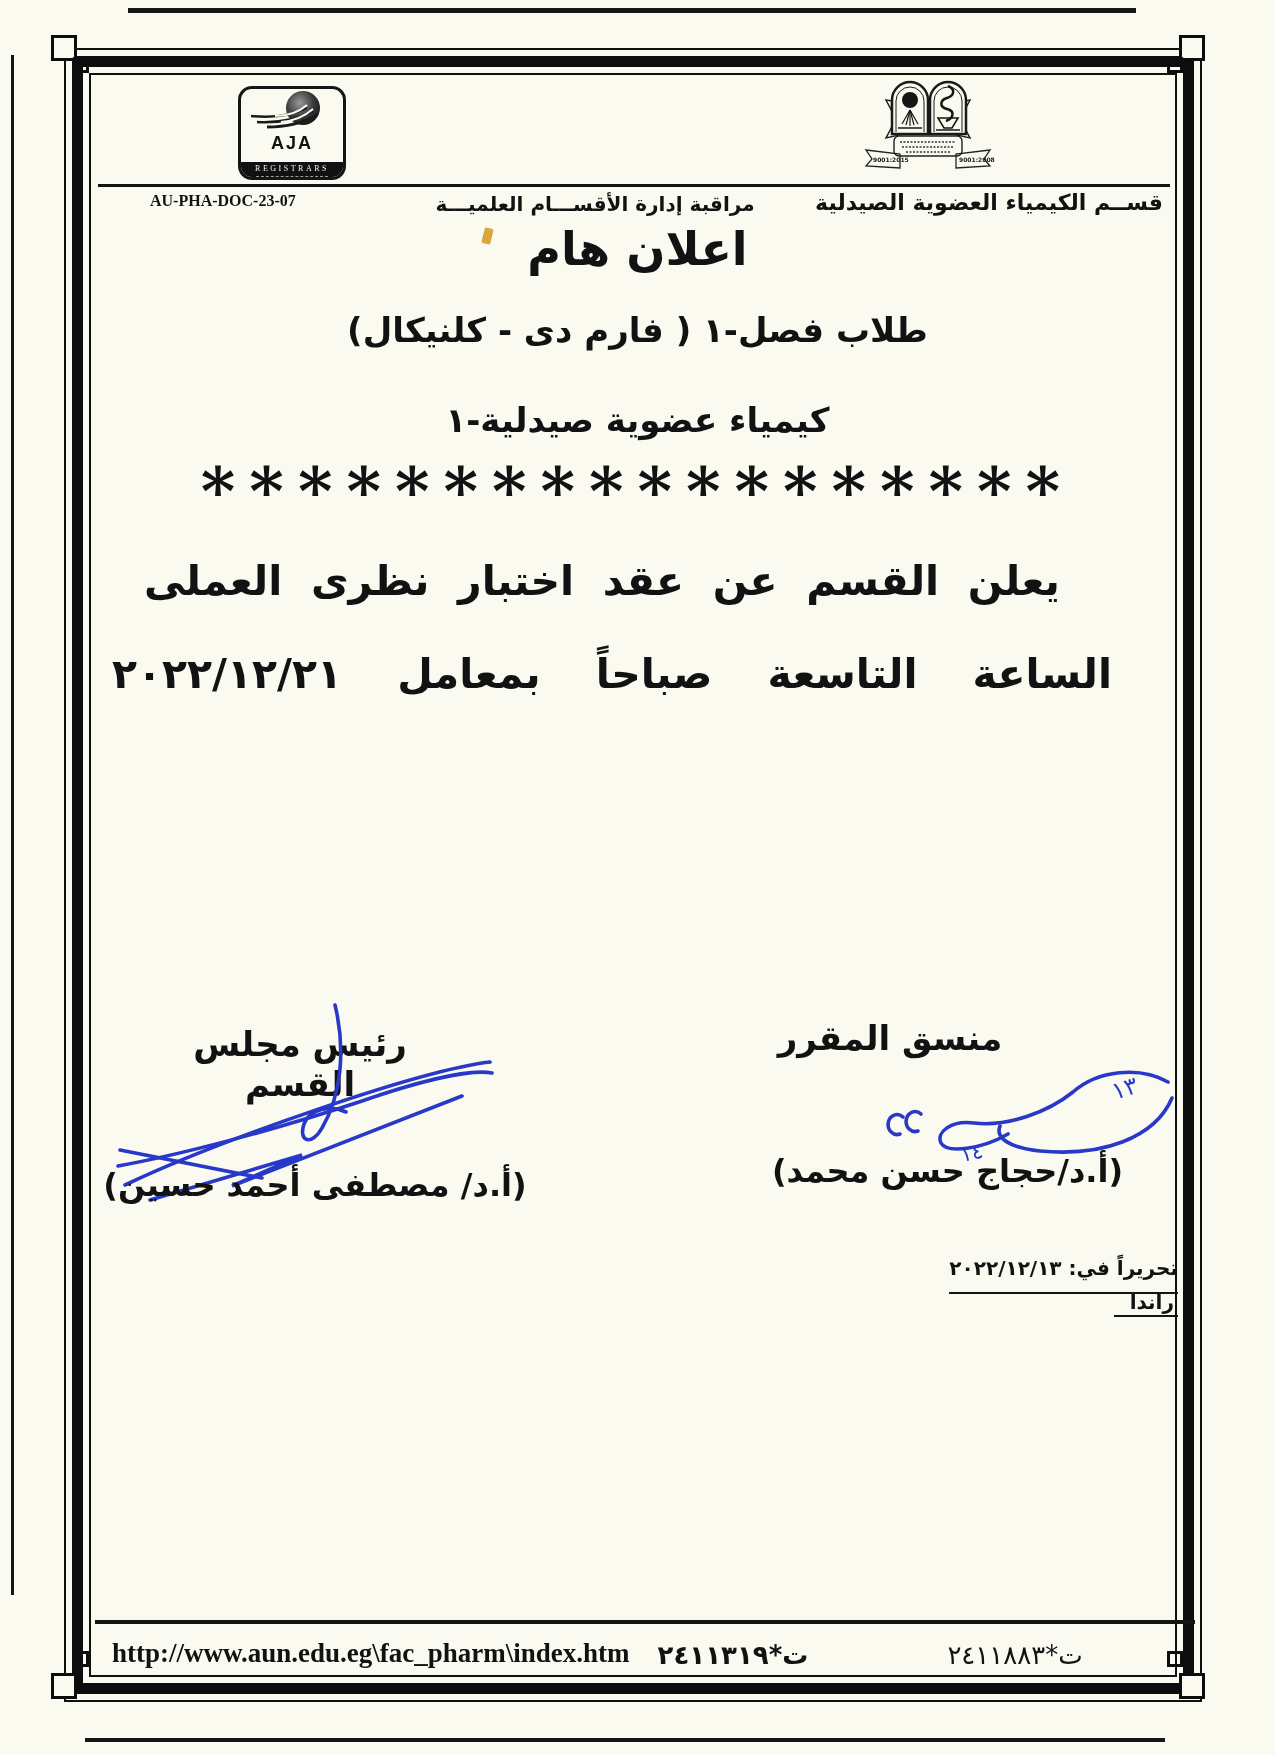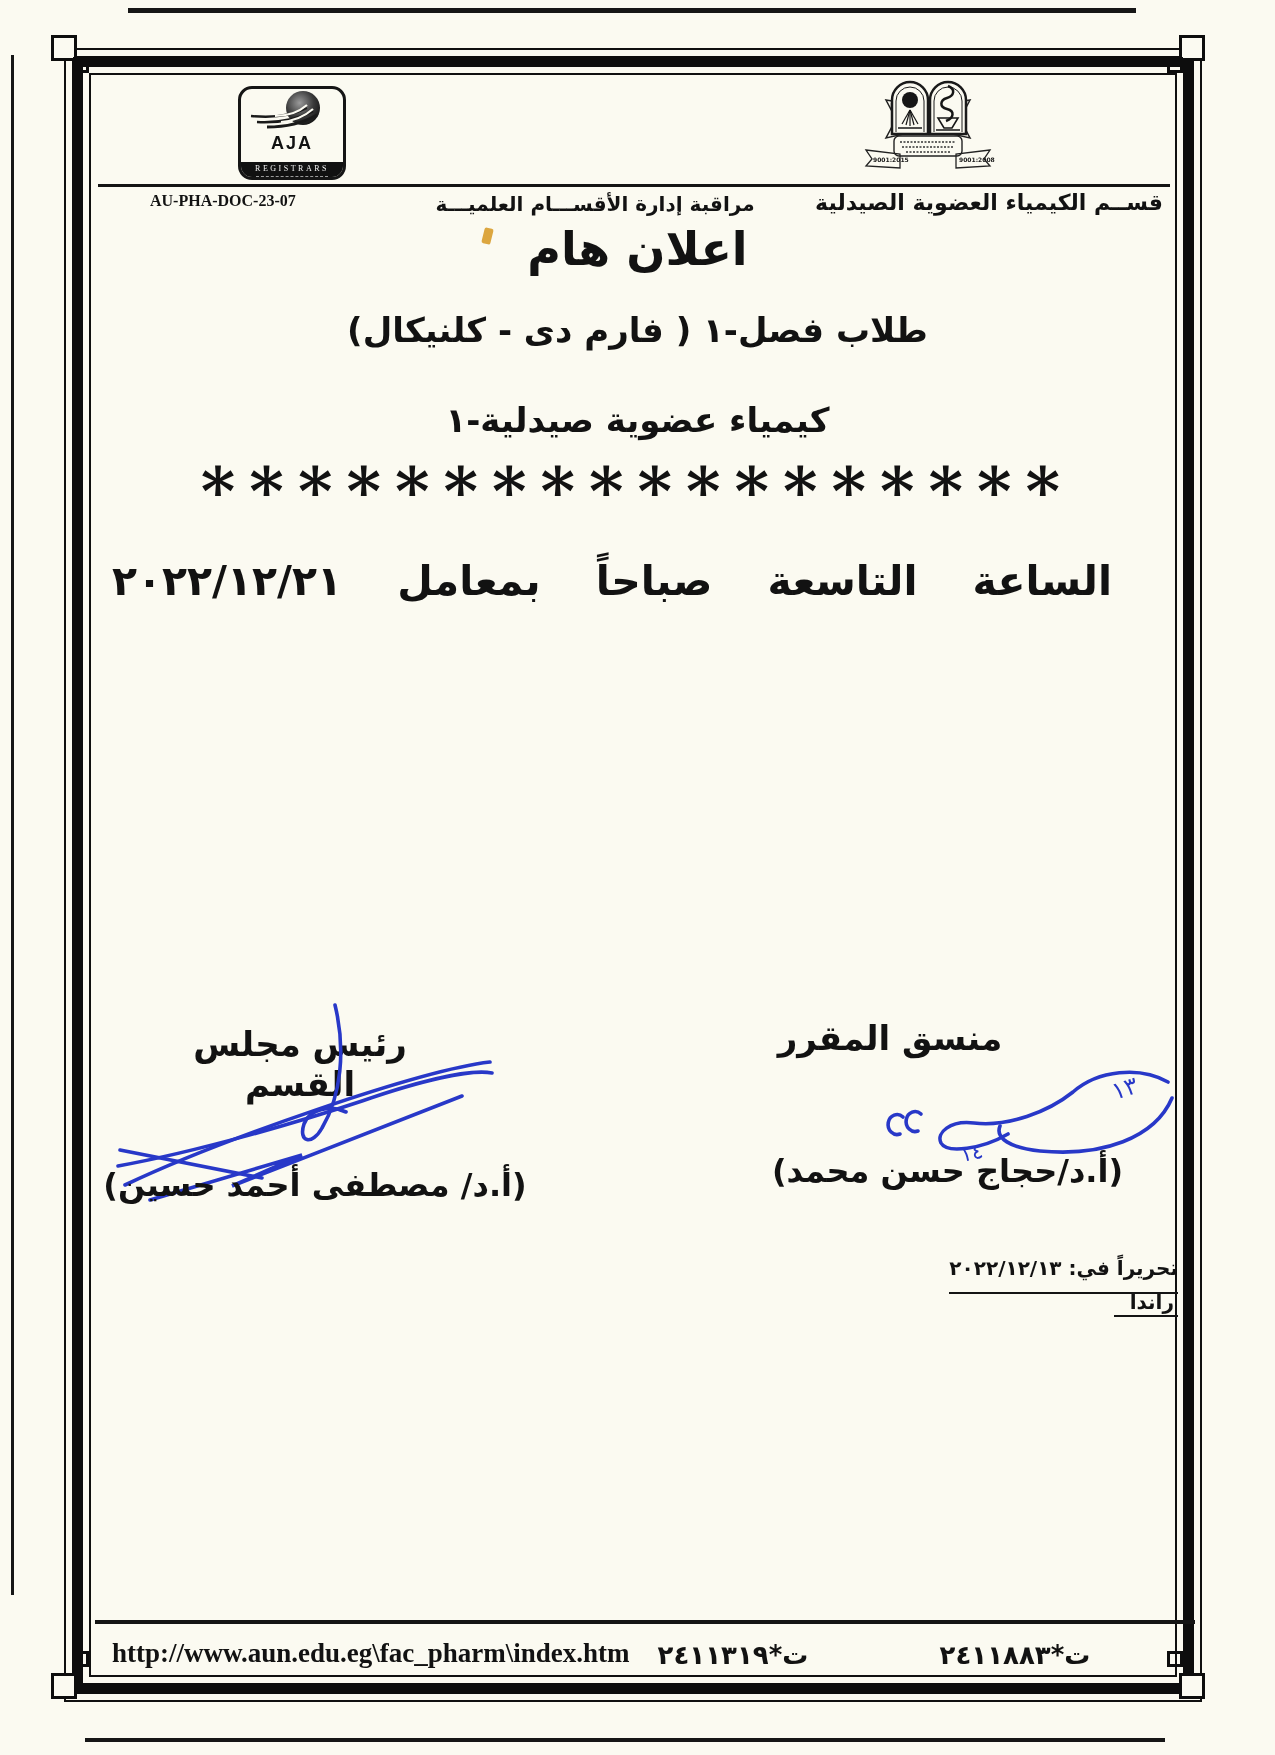--- a/index.html
+++ b/index.html
@@ -59,21 +59,21 @@
   .name-left{left:100px;top:1166px;width:430px;text-align:center;font-weight:bold;font-size:32px;direction:rtl;}
 
   
   .date-line{right:97px;top:1256px;font-weight:bold;font-size:20px;direction:rtl;border-bottom:2.5px solid #141414;padding-bottom:12px;}
   .clerk-line{right:97px;top:1290px;font-weight:bold;font-size:20px;direction:rtl;border-bottom:2px solid #141414;padding:0 4px 1px 16px;}
 
   
   .footer-rule{left:95px;top:1620px;width:1100px;height:4px;background:#141414;}
   .footer-url{left:112px;top:1638px;font-family:"Liberation Serif",serif;font-weight:bold;font-size:27px;}
   .footer-phone-a{left:648px;top:1640px;width:170px;text-align:center;font-weight:bold;font-size:26px;direction:rtl;}
-  .footer-phone-b{left:935px;top:1640px;width:160px;text-align:center;font-weight:bold;font-size:26px;direction:rtl;}
+  .footer-phone-b{left:935px;top:1640px;width:160px;text-align:center;font-weight:normal;font-size:26px;direction:rtl;}
 </style>
 </head>
 <body>
 
 <div class="abs outer-top"></div>
 <div class="abs outer-left"></div>
 <div class="abs outer-bottom"></div>
 
 <div class="abs frame-thin-outer"></div>
 <div class="abs frame-band"></div>
@@ -151,20 +151,21 @@
 <div class="abs monitor-label" dir="rtl">مراقبة إدارة الأقســـام العلميـــة</div>
 <div class="abs dept-label" dir="rtl">قســم الكيمياء العضوية الصيدلية</div>
 
 <div class="abs title" dir="rtl">اعلان هام</div>
 <div class="abs artifact"></div>
 <div class="abs sub1" dir="rtl">طلاب فصل-١ ( فارم دى - كلنيكال)</div>
 <div class="abs sub2" dir="rtl">كيمياء عضوية صيدلية-١</div>
 <div class="abs stars">******************</div>
 
 <div class="abs body-text">
+  <div class="bl jst indent">يعلن القسم عن عقد اختبار نظرى العملى</div>
   <div class="bl jst">الساعة التاسعة صباحاً بمعامل ٢٠٢٢/١٢/٢١</div>
 </div>
 
 <div class="abs role-right" dir="rtl">منسق المقرر</div>
 <div class="abs role-left" dir="rtl">رئيس مجلس القسم</div>
 
 <svg class="abs sig-svg" viewBox="80 960 1120 300">
   <g stroke="#2838c8" fill="none" stroke-width="3.6" stroke-linecap="round">
     <path d="M1168,1082 C1140,1066 1098,1070 1073,1092 C1048,1112 1008,1127 974,1123 C950,1120 936,1133 941,1143 C947,1154 982,1149 1008,1134"></path>
     <path d="M1172,1098 C1155,1138 1102,1157 1040,1151 C1010,1148 995,1138 1000,1126"></path>

